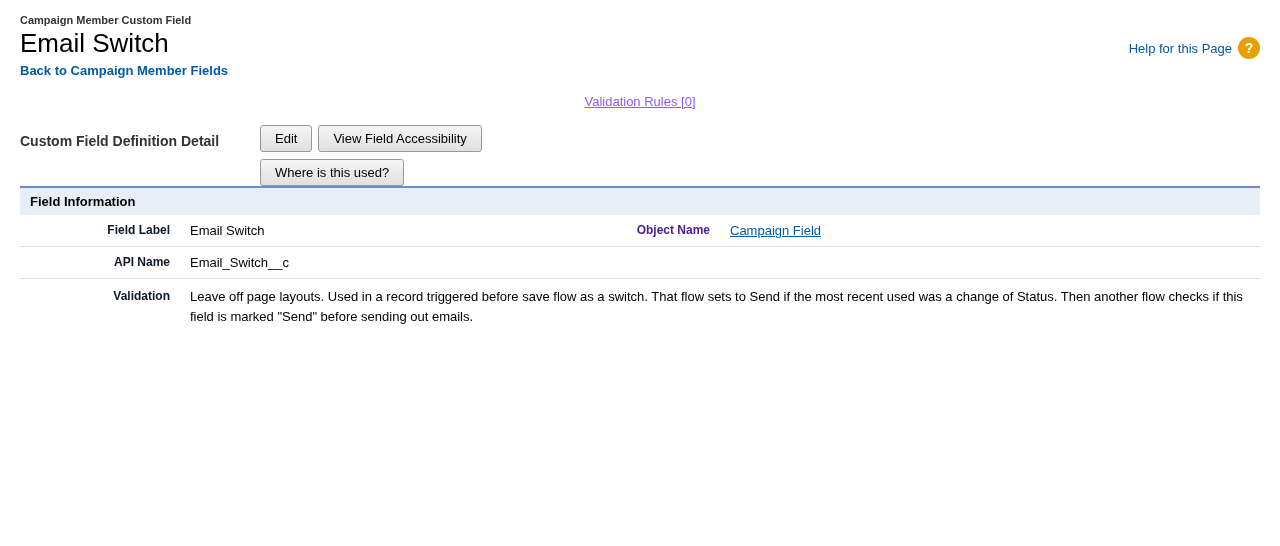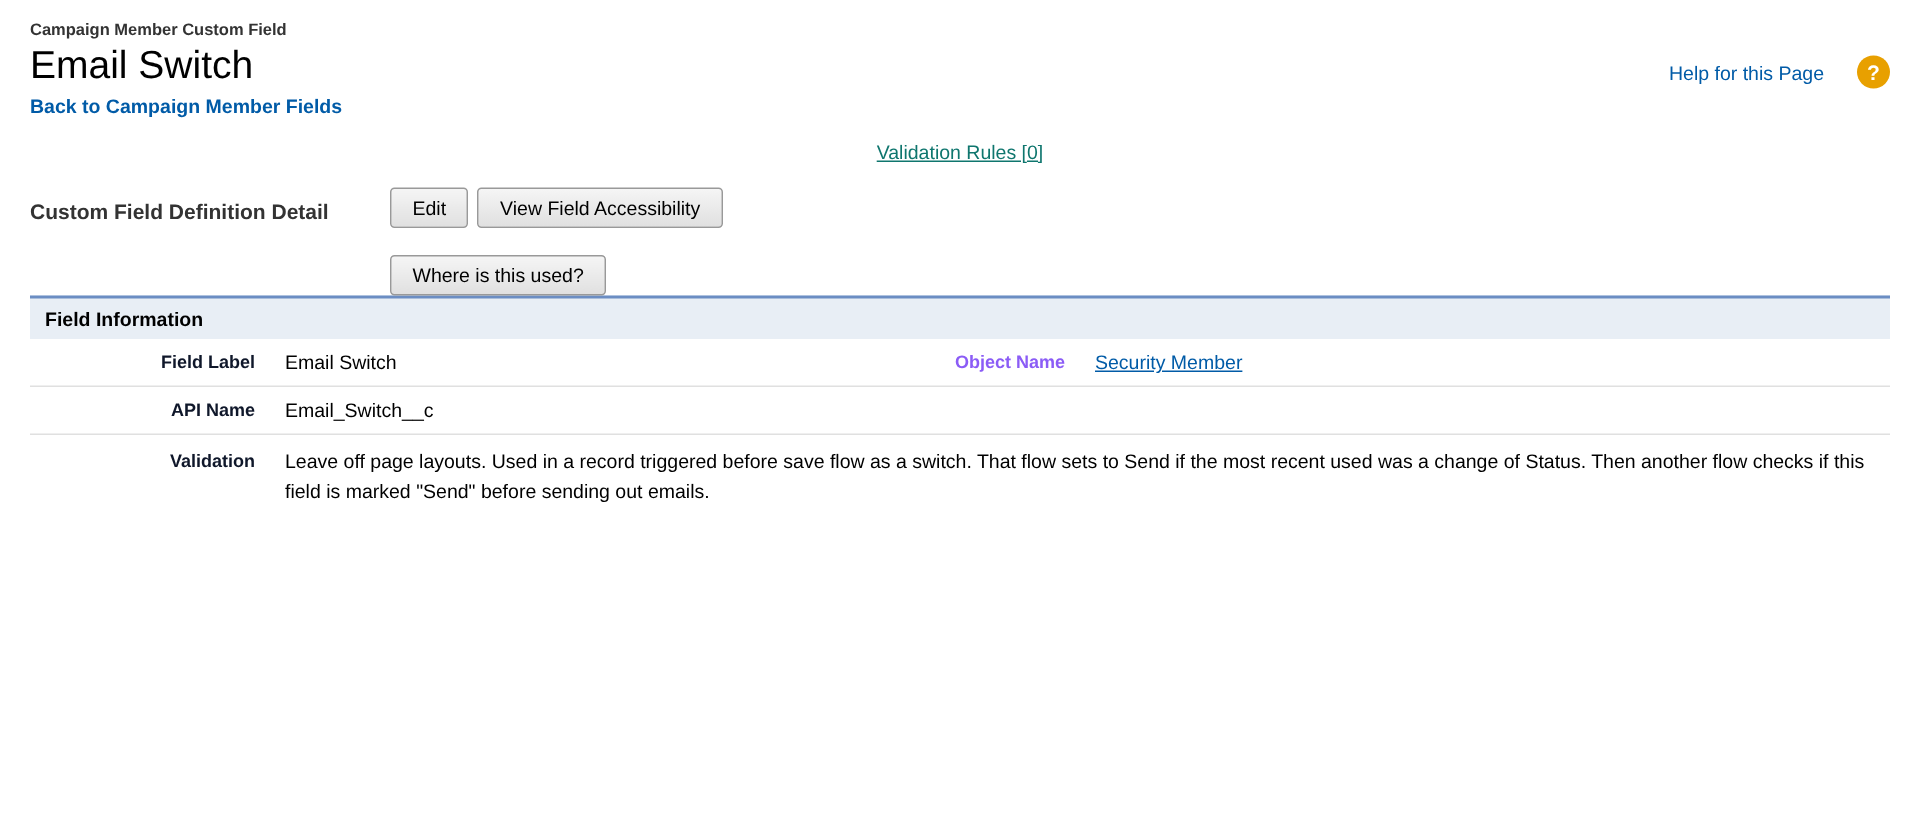--- a/index.html
+++ b/index.html
@@ -35,21 +35,21 @@
     }
     .back-link {
       color: #015ba7;
       text-decoration: none;
       font-size: 13px;
       font-weight: bold;
     }
     .help-link {
       display: flex;
       align-items: center;
-      gap: 22px;
+      gap: 6px;
       color: #015ba7;
       text-decoration: none;
       font-size: 13px;
       margin-top: 4px;
     }
     .help-icon {
       width: 22px;
       height: 22px;
       background: #e8a000;
       border-radius: 50%;
@@ -59,40 +59,40 @@
       color: #fff;
       font-weight: bold;
       font-size: 14px;
       flex-shrink: 0;
     }
     .validation-rules-bar {
       text-align: center;
       padding: 10px 0 16px 0;
     }
     .validation-link {
-      color: #0f766e;
+      color: #8b5cf6;
       text-decoration: underline;
       font-size: 13px;
     }
     .main-content {
       display: flex;
       align-items: flex-start;
       gap: 20px;
       margin-bottom: 0;
     }
     .section-title-left {
       font-weight: bold;
       font-size: 14px;
       min-width: 220px;
       padding-top: 8px;
     }
     .buttons-area {
       display: flex;
       flex-direction: column;
-      gap: 18px;
+      gap: 7px;
     }
     .button-row {
       display: flex;
       gap: 6px;
       align-items: center;
     }
     .btn {
       background: linear-gradient(to bottom, #f5f5f5, #e0e0e0);
       border: 1px solid #999;
       border-radius: 3px;
@@ -139,21 +139,21 @@
       color: #000;
       vertical-align: top;
     }
     .field-value-link {
       color: #015ba7;
       text-decoration: underline;
     }
     .right-label {
       font-weight: bold;
       font-size: 12px;
-      color: #8b5cf6;
+      color: #4c1d95;
       text-align: right;
       padding-right: 10px;
       white-space: nowrap;
     }
     .description-text {
       font-size: 13px;
       color: #000;
       line-height: 1.5;
     }
   </style>
@@ -196,21 +196,21 @@
   <div class="field-info-section">
     <div class="section-header">Field Information</div>
     <table class="field-table">
 
       <tbody>
           <tr>
         <td class="field-label-cell">Field Label</td>
         <td class="field-value-cell" style="width:380px;">Email Switch</td>
         <td class="field-label-cell right-label">Object Name</td>
         <td class="field-value-cell">
-          <a class="field-value-link" href="#">Security Member</a>
+          <a class="field-value-link" href="#">Campaign Field</a>
         </td>
       </tr>
 
 
       <tr>
         <td class="field-label-cell">API Name</td>
         <td class="field-value-cell" colspan="3">Email_Switch__c</td>
       </tr>
 
       <tr>

